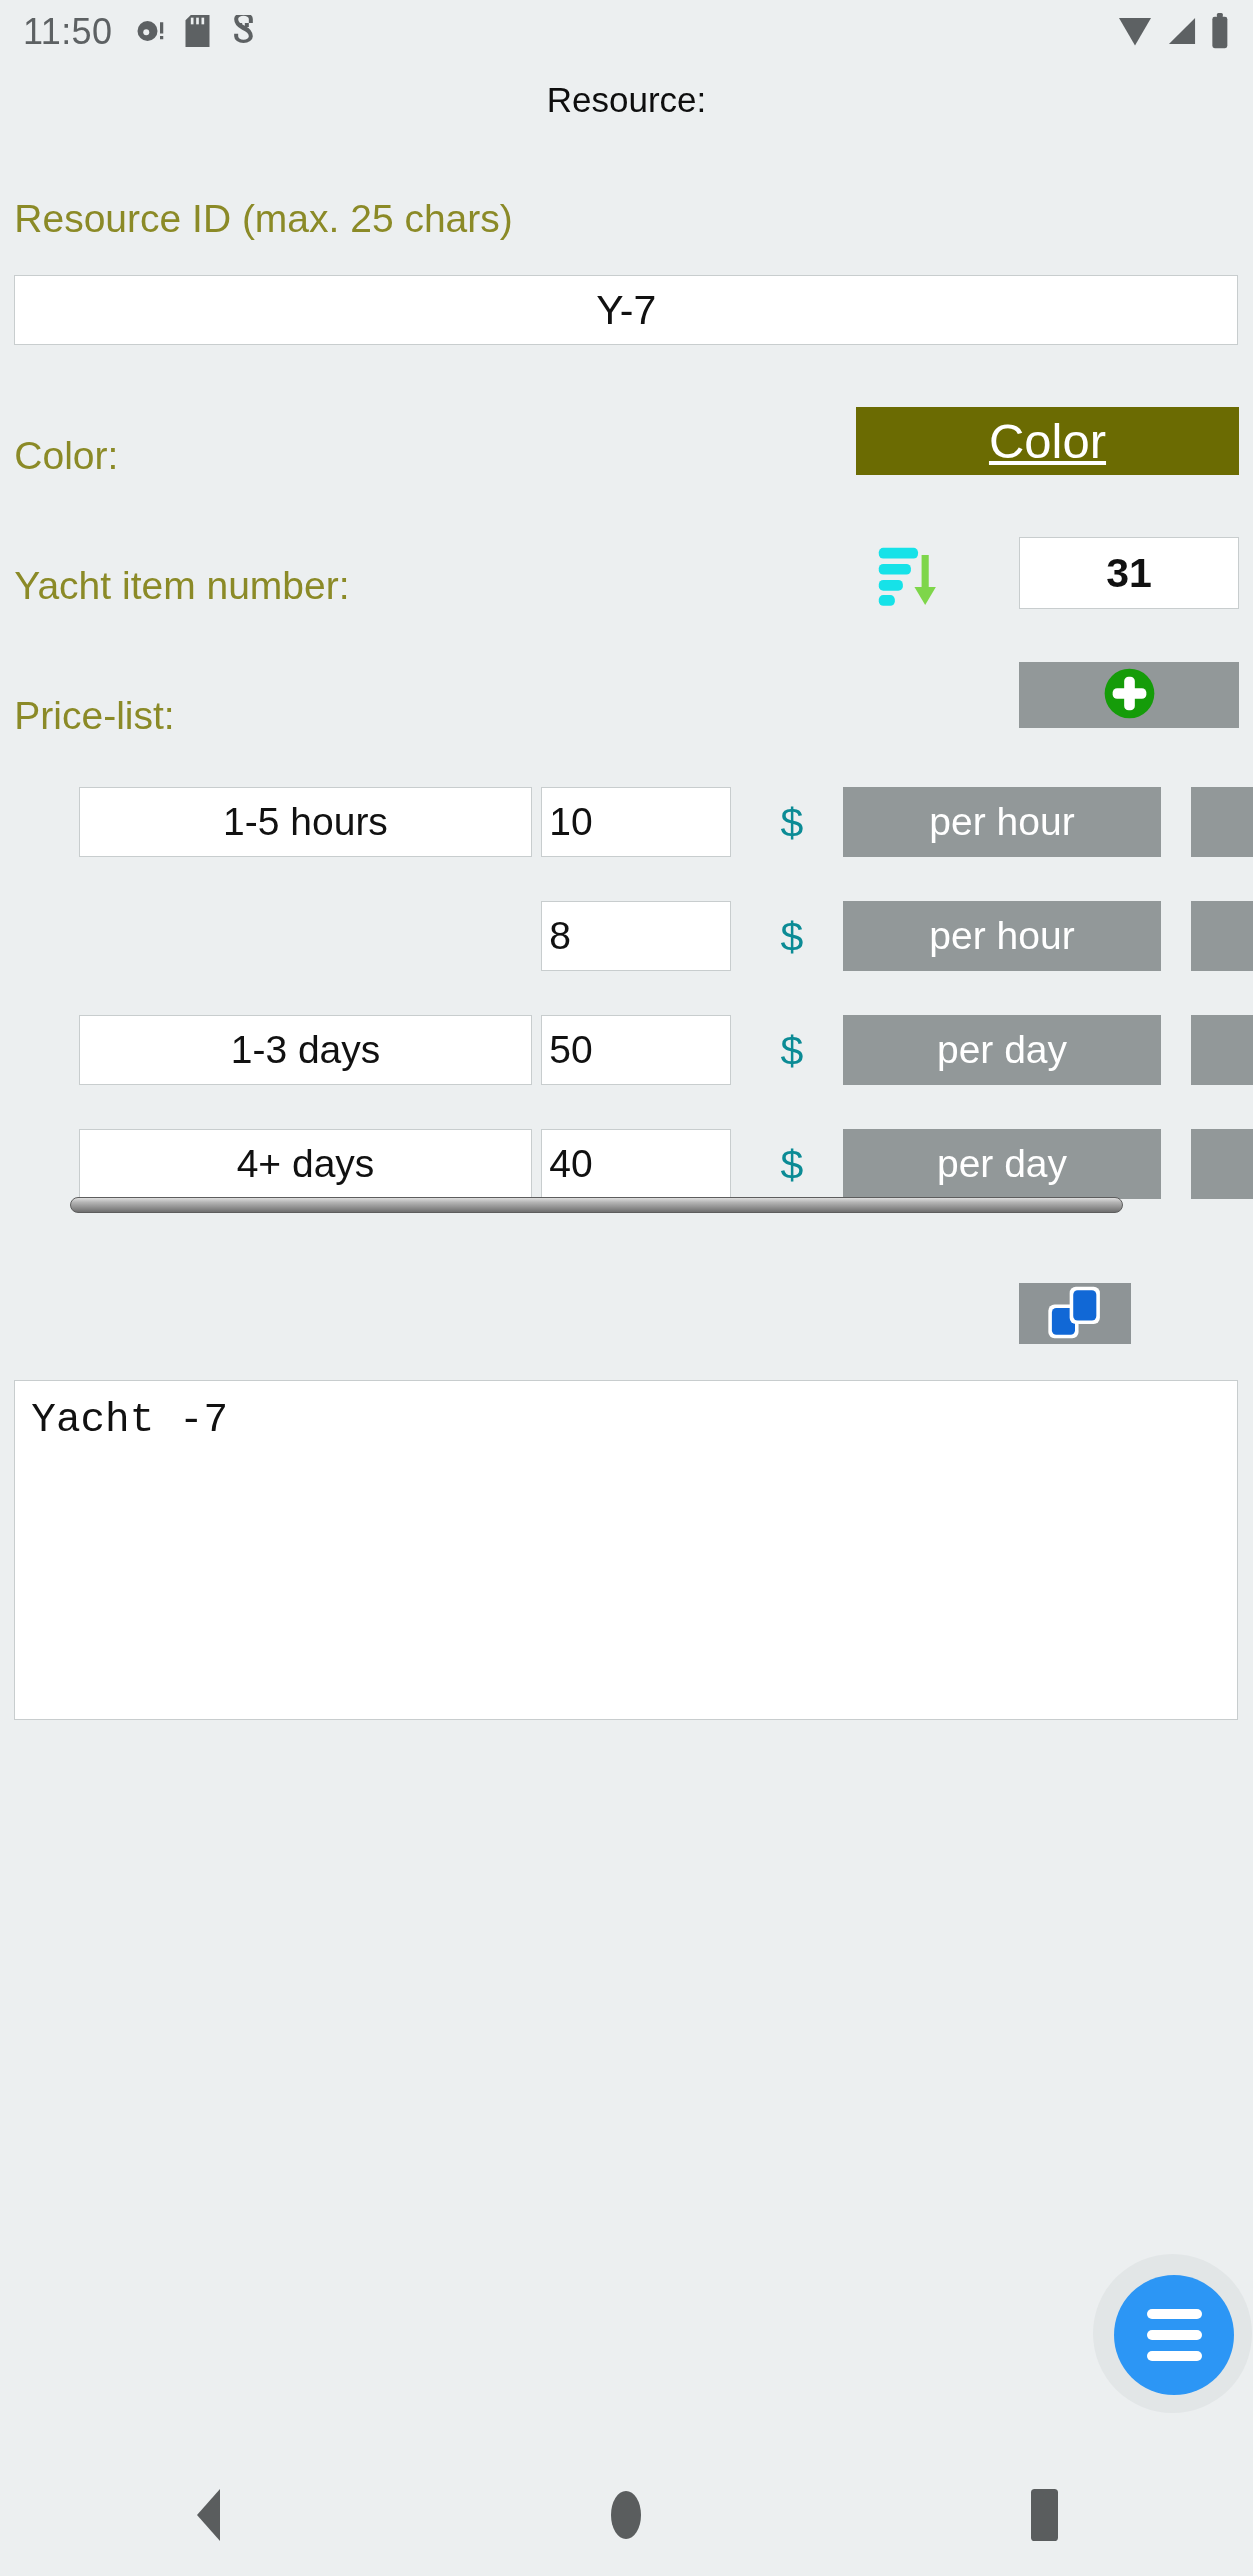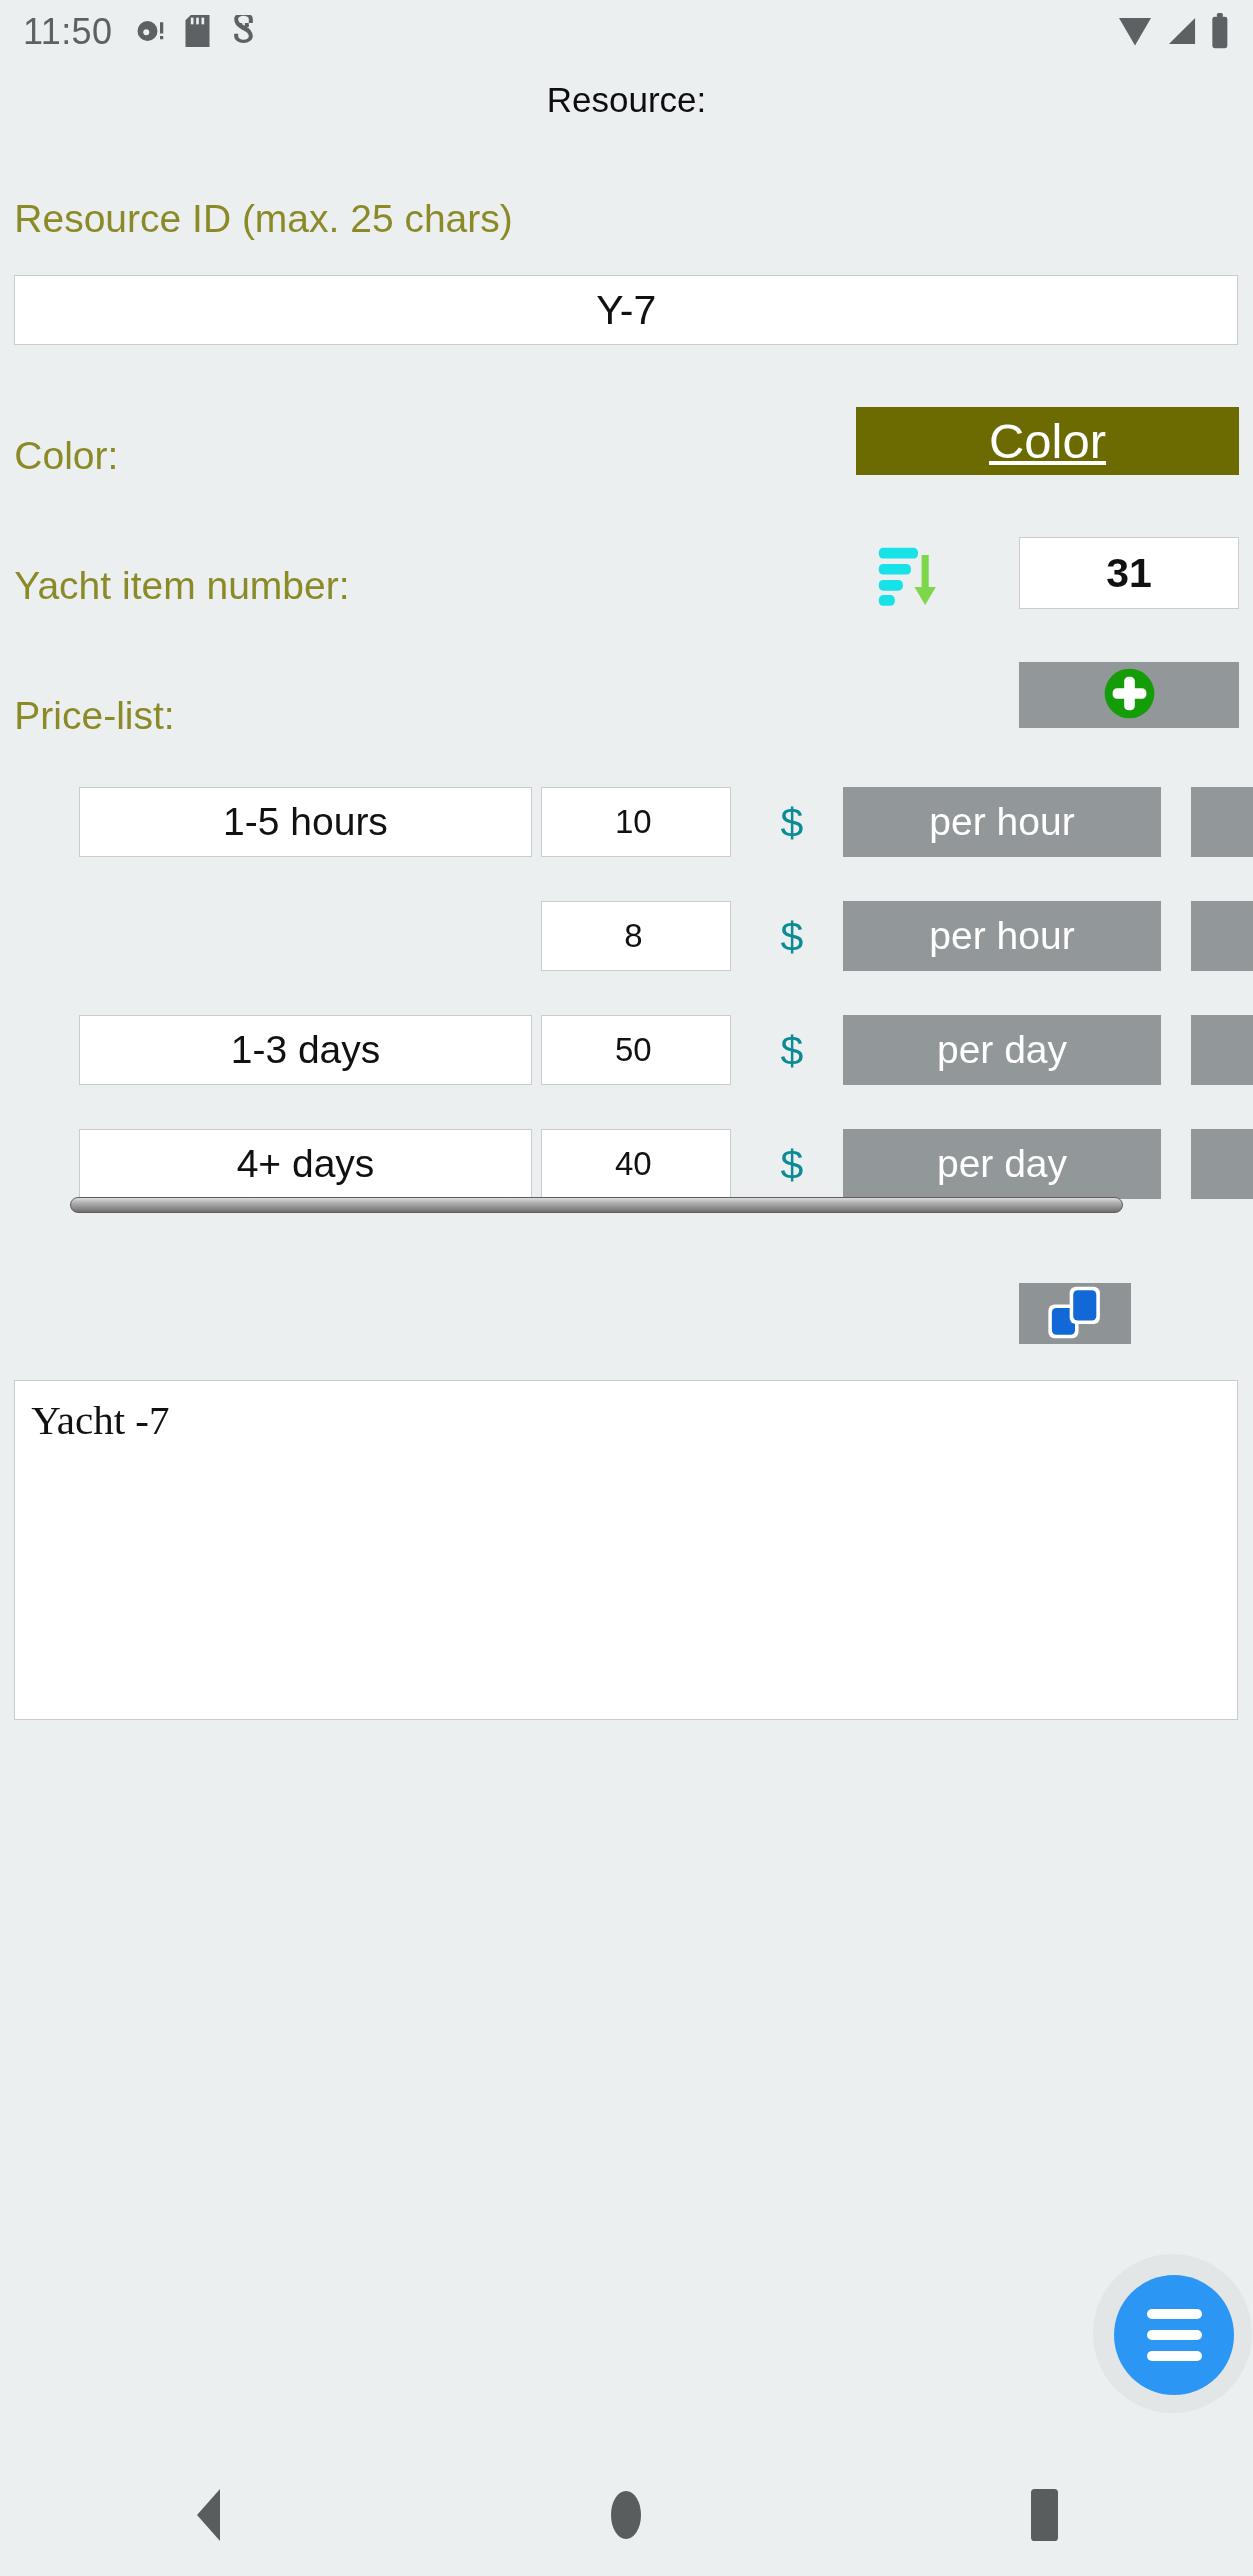--- a/index.html
+++ b/index.html
@@ -195,23 +195,23 @@
   .pr-price {
     position: absolute;
     left: 541px;
     top: 7.2px;
     width: 190px;
     height: 70px;
     box-sizing: border-box;
     background: #ffffff;
     border: 0.9px solid #c8cdce;
     font-family: "Liberation Sans", sans-serif;
-    font-size: 33px;
+    font-size: 39px;
     color: #111111;
-    text-align: center;
+    text-align: left;
     padding: 0 12.5px 0 7.2px;
   }
   .pr-currency {
     position: absolute;
     left: 773px;
     top: 18px;
     width: 38px;
     text-align: center;
     font-size: 41px;
     color: #0b8b95;
@@ -280,21 +280,21 @@
   }
   #description-textarea {
     position: absolute;
     top: 1380px;
     left: 14.3px;
     width: 1224px;
     height: 340px;
     box-sizing: border-box;
     background: #ffffff;
     border: 0.9px solid #c8cdce;
-    font-family: Liberation Serif, serif;
+    font-family: Liberation Mono, monospace;
     font-size: 41px;
     color: #111111;
     padding: 14.3px 16px;
     resize: none;
     line-height: 1.25;
   }
 
   
   #fab-halo {
     position: absolute;

